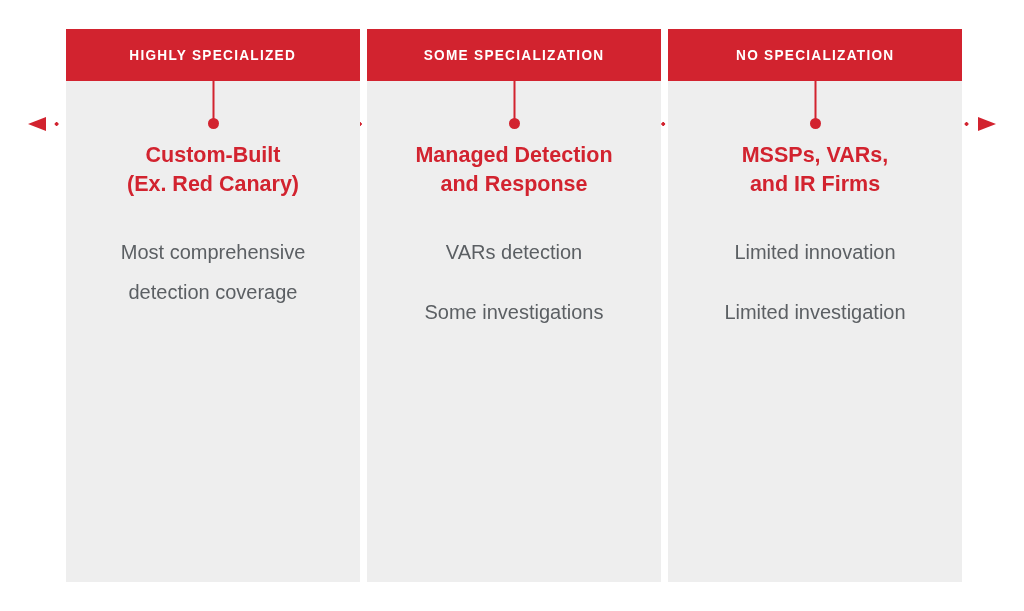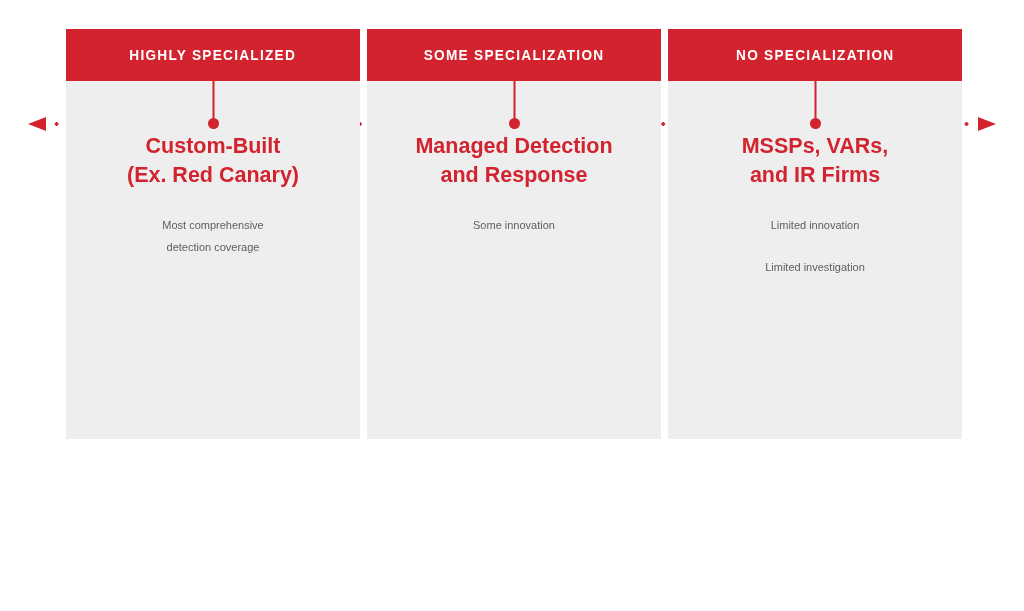--- a/index.html
+++ b/index.html
@@ -57,21 +57,21 @@
     right: 0px;
     border-left: 18px solid #d2232f;
   }
 
   
   .columns {
     position: absolute;
     left: 66px;
     top: 29px;
     width: 896px;
-    height: 410px;
+    height: 553px;
     display: flex;
     gap: 7px;
   }
 
   .column {
     position: relative;
     flex: 1 1 0;
     background: #eeeeee;
     display: flex;
     flex-direction: column;
@@ -132,35 +132,35 @@
     padding: 0 14px;
     text-align: center;
   }
 
   .col-title {
     color: #d2232f;
     font-family: "Liberation Sans", sans-serif;
     font-weight: bold;
     font-size: 21.5px;
     line-height: 1.33;
-    margin: 3px;
+    margin: 12px;
     padding-top: 48px;
     white-space: pre-line;
   }
 
   .bullets {
     margin: 0;
     padding: 0;
     list-style: none;
     padding-top: 23px;
   }
   .bullet {
     color: #5b5f63;
     font-family: "Liberation Sans", sans-serif;
-    font-size: 11px;
+    font-size: 20px;
     line-height: 1.97;
     white-space: pre-line;
     margin-bottom: 20px;
   }
   .bullet:last-child { margin-bottom: 0; }
 </style>
 </head>
 <body>
 
 <div id="infographic">
@@ -196,21 +196,22 @@
         <span class="col-header-label">SOME SPECIALIZATION</span>
       </div>
       <div class="connector">
         <div class="connector-stem"></div>
         <div class="connector-dot"></div>
       </div>
       <div class="col-body">
         <h2 class="col-title">Managed Detection
 and Response</h2>
         <ul class="bullets">
-          <li class="bullet">Some innovation</li>
+          <li class="bullet">VARs detection</li>
+          <li class="bullet">Some investigations</li>
         </ul>
       </div>
     </div>
 
     <div class="column">
       <div class="col-header">
         <span class="col-header-label">NO SPECIALIZATION</span>
       </div>
       <div class="connector">
         <div class="connector-stem"></div>

